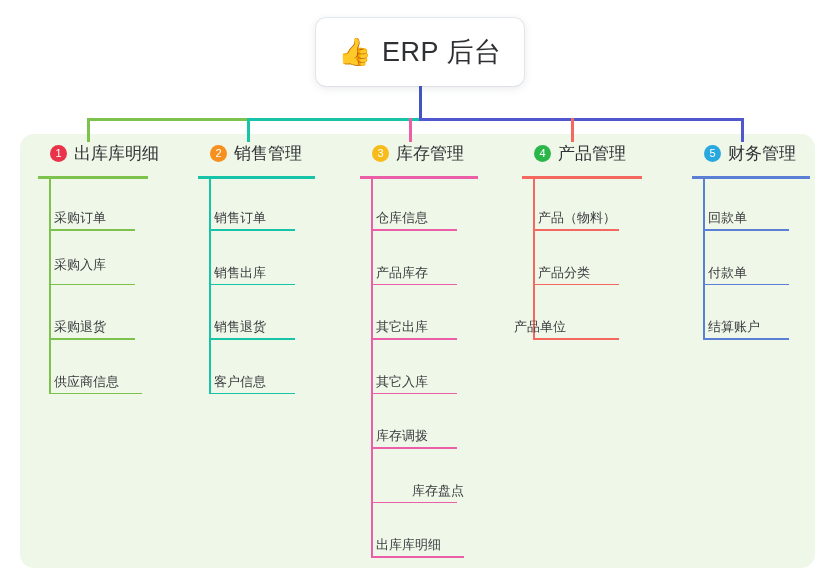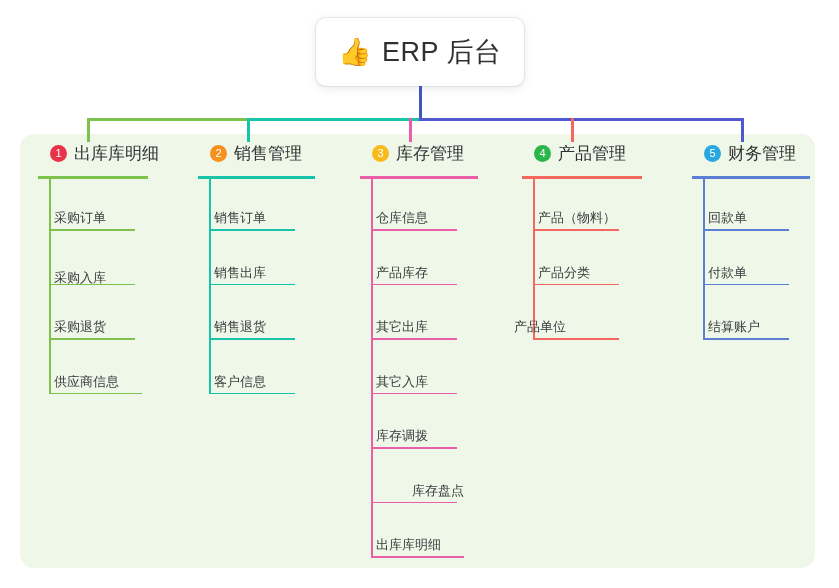--- a/index.html
+++ b/index.html
@@ -177,21 +177,21 @@
       </div>
       <div class="column" style="left: 690px;">
         <div class="col-head">
           <span class="badge" style="background: rgb(41, 168, 224);">5</span>
           <span class="col-title">财务管理</span>
         </div>
       </div>
     </div>
 
 <div class="leaf" style="left: 54px; top: 209px;">采购订单</div>
-    <div class="leaf" style="left: 54px; top: 269px; font-family: Liberation Mono, monospace;">采购入库</div>
+    <div class="leaf" style="left: 54px; top: 256px; font-family: Liberation Mono, monospace;">采购入库</div>
     <div class="leaf" style="left: 54px; top: 318px;">采购退货</div>
     <div class="leaf" style="left: 54px; top: 372.5px;">供应商信息</div>
     <div class="leaf" style="left: 214px; top: 209px;">销售订单</div>
     <div class="leaf" style="left: 214px; top: 263.5px;">销售出库</div>
     <div class="leaf" style="left: 214px; top: 318px;">销售退货</div>
     <div class="leaf" style="left: 214px; top: 372.5px;">客户信息</div>
     <div class="leaf" style="left: 376px; top: 209px;">仓库信息</div>
     <div class="leaf" style="left: 376px; top: 263.5px;">产品库存</div>
     <div class="leaf" style="left: 376px; top: 318px;">其它出库</div>
     <div class="leaf" style="left: 376px; top: 372.5px;">其它入库</div>

